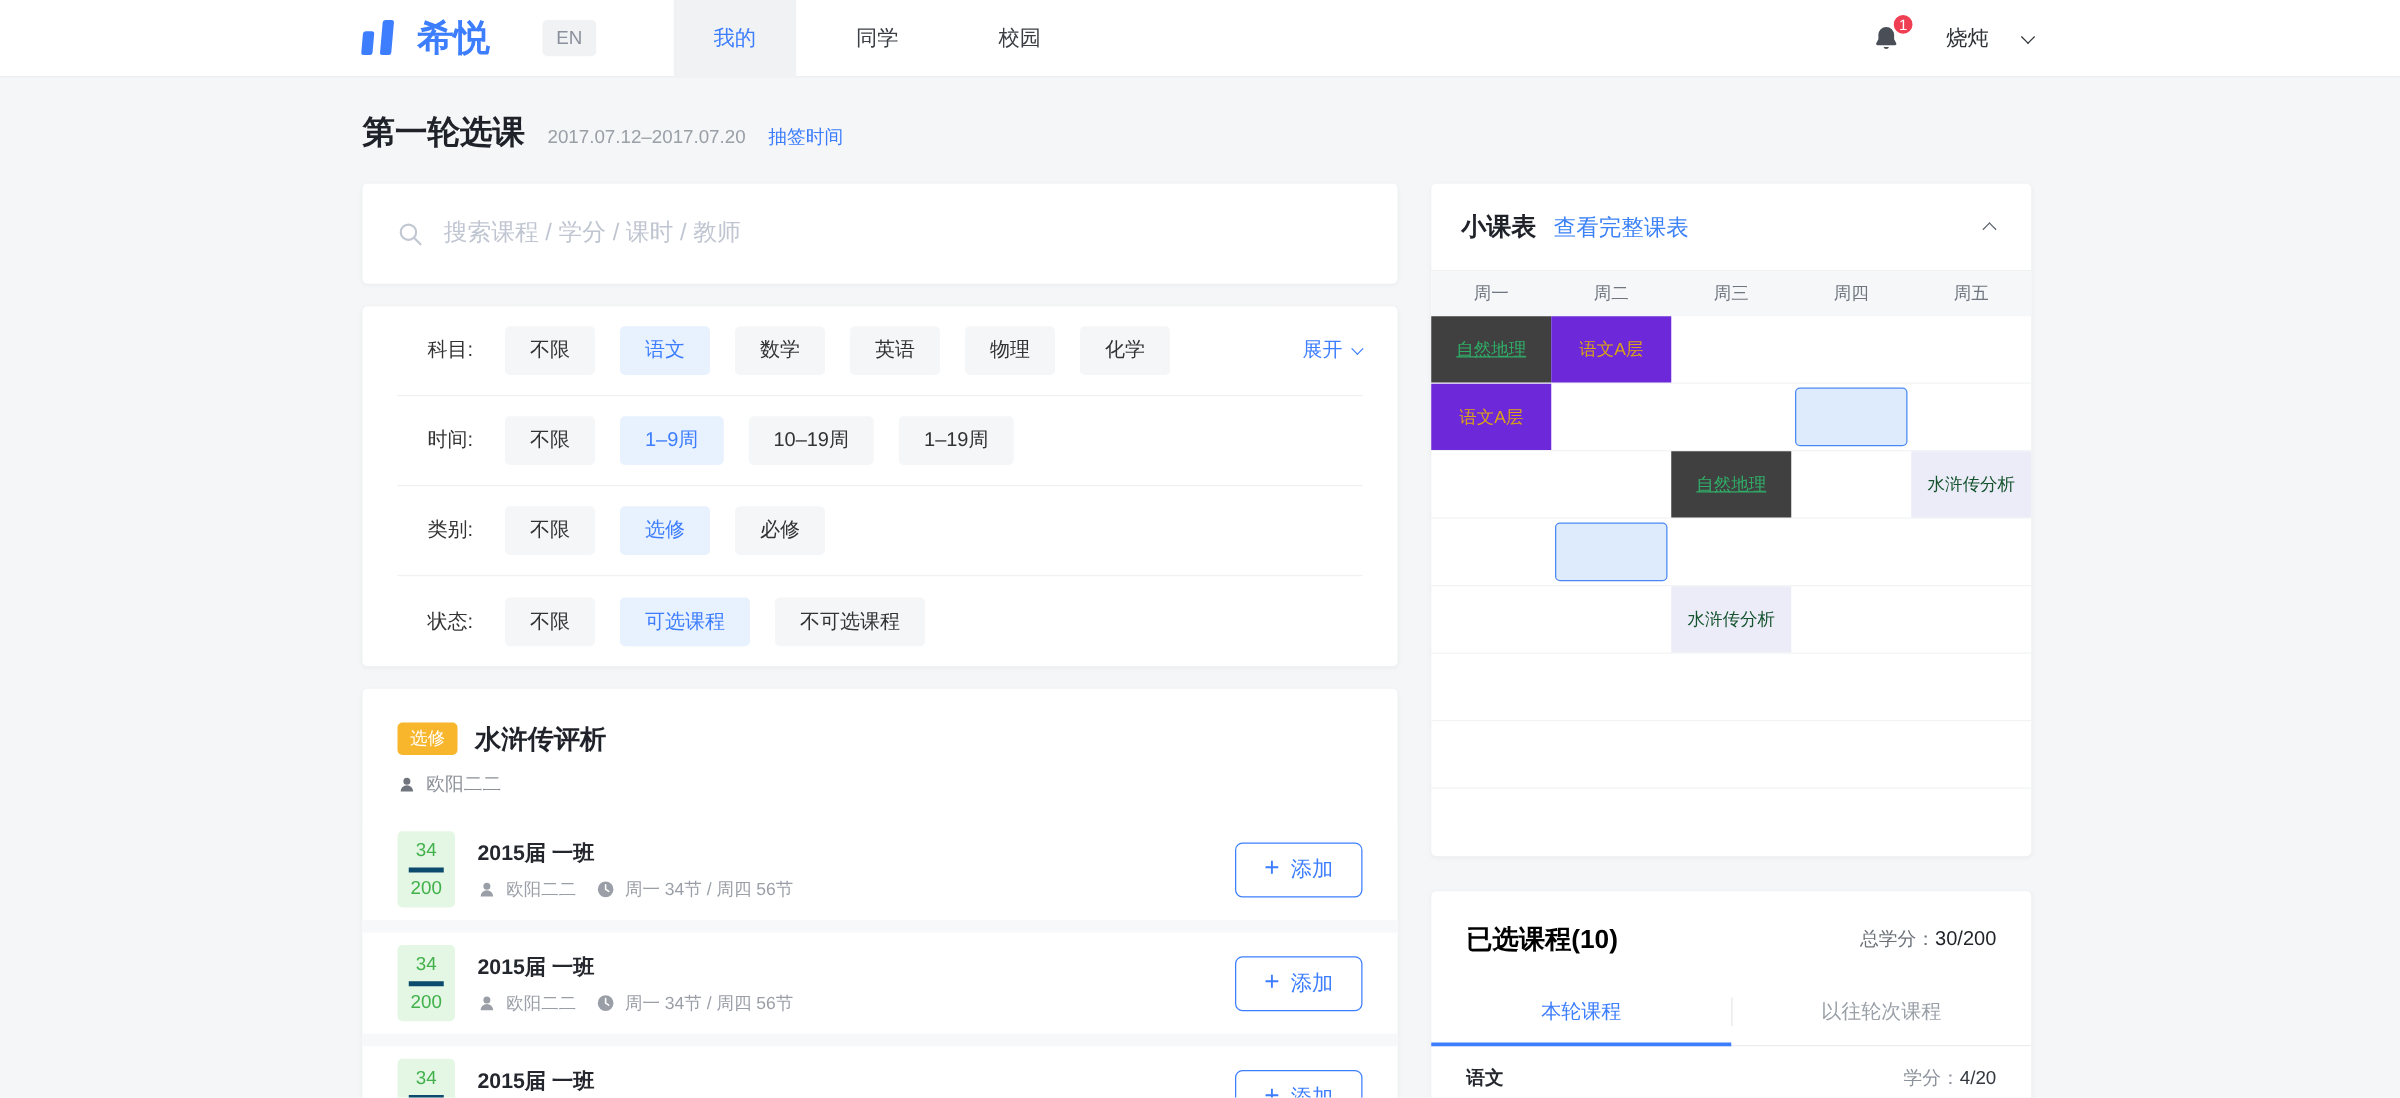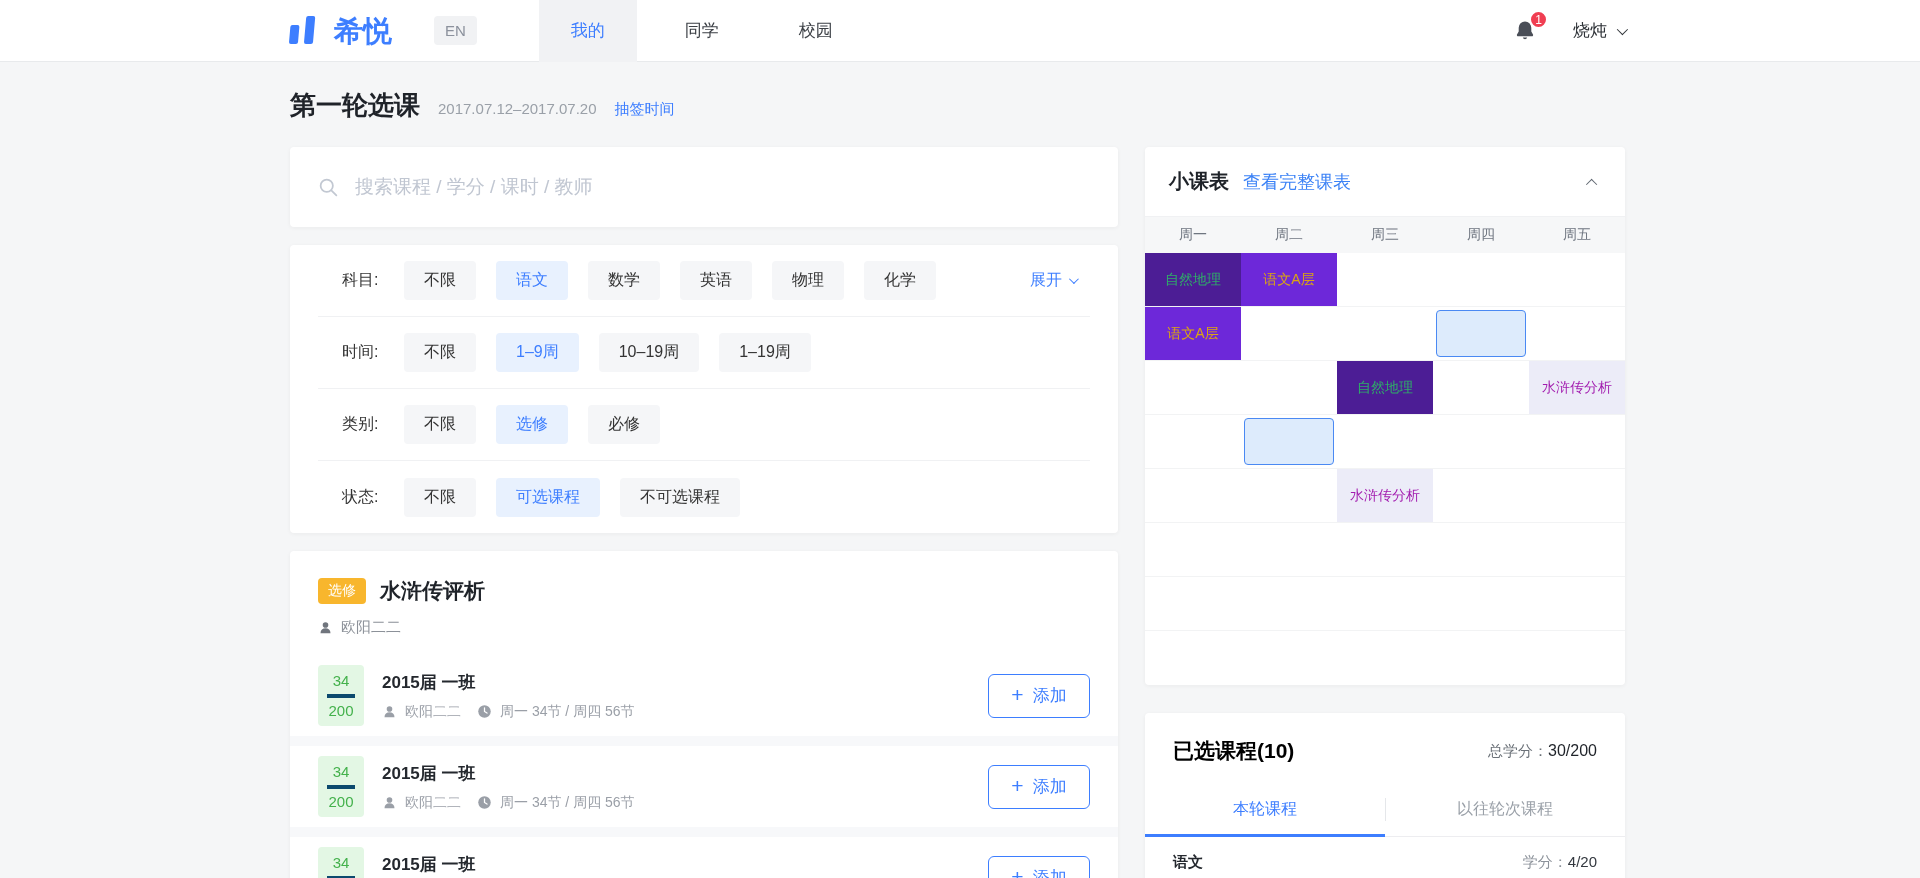--- a/index.html
+++ b/index.html
@@ -23,21 +23,21 @@
   .top-tab { width:98px; text-align:center; line-height:62px; font-size:17px; color:#3b3f45; cursor:pointer; margin-right:16px; }
   .top-tab.active { background:#f1f2f4; color:#3d7eff; }
   .topbar-right { margin-left:auto; display:flex; align-items:center; gap:36px; }
   .bell-wrap { position:relative; cursor:pointer; width:24px; height:24px; }
   .bell-wrap svg { width:24px; height:24px; }
   .notif-badge {
     position:absolute; top:-9px; right:-11px; background:#f03e52; color:#fff;
     font-size:12px; min-width:19px; height:19px; border-radius:10px; line-height:16px;
     text-align:center; border:2px solid #fff; padding:0 3px;
   }
-  .user { font-size:17px; color:#2f3338; display:flex; align-items:center; gap:10px; cursor:pointer; }
+  .user { font-size:17px; color:#2f3338; display:flex; align-items:center; gap:26px; cursor:pointer; }
   .chev { display:inline-block; border:solid currentColor; border-width:0 1.5px 1.5px 0; padding:3.5px; }
   .chev.down { transform:rotate(45deg) translateY(-2px); }
   .chev.up   { transform:rotate(-135deg) translateY(-2px); }
   
   .page-title-row { margin:26px 0 0 290px; display:flex; align-items:baseline; gap:18px; }
   .page-title { font-size:26px; font-weight:700; color:#1f2329; }
   .date-range { color:#9aa0a8; font-size:15px; }
   .draw-link { color:#3d7eff; font-size:15px; cursor:pointer; text-decoration:none; }
   
   .content { display:flex; margin:24px 0 0 290px; gap:27px; align-items:flex-start; }
@@ -50,21 +50,21 @@
   .search-input { border:none; outline:none; flex:1; font-size:19px; color:#333; font-family:inherit; }
   .search-input::placeholder { color:#c0c6d1; }
   
   .filter-card { margin-top:18px; padding:0 28px; }
   .filter-row { display:flex; align-items:center; min-height:72px; border-bottom:1px solid #f0f1f3; position:relative; }
   .filter-row:last-child { border-bottom:none; }
   .filter-label { font-size:16px; color:#333; width:62px; flex:none;margin-left:24px; }
   .chips { display:flex; gap:20px; flex-wrap:wrap; }
   .chip { background:#f5f6f8; color:#333; font-size:16px; padding:9px 20px; border-radius:4px; cursor:pointer; }
   .chip.active { background:#e8f1fe; color:#3d7eff; }
-  .expand-link { position:absolute; right:14px; color:#3d7eff; font-size:16px; display:flex; align-items:center; gap:7px; cursor:pointer; }
+  .expand-link { position:absolute; right:2px; color:#3d7eff; font-size:16px; display:flex; align-items:center; gap:7px; cursor:pointer; }
   .expand-link .chev { padding:3px; }
   
   .course-card { margin-top:18px; overflow:hidden; }
   .course-head { padding:26px 28px 18px; }
   .course-title-row { display:flex; align-items:center; gap:14px; }
   .type-badge { background:#f8b62d; color:#fff; font-size:14px; padding:4px 10px; border-radius:4px; }
   .course-title { font-size:21px; font-weight:700; color:#1f2329; }
   .course-teacher { margin-top:13px; display:flex; align-items:center; gap:8px; color:#8c9199; font-size:15px; }
   .icon-person, .icon-clock { width:15px; height:15px; flex:none; }
   .class-row { display:flex; align-items:center; padding:10px 28px; background:#fff; }
@@ -81,23 +81,23 @@
   
   .tt-head { height:70px; display:flex; align-items:center; padding:0 24px; border-bottom:1px solid #f0f1f3; }
   .tt-title { font-size:20px; font-weight:700; color:#1f2329; }
   .tt-link { margin-left:14px; color:#3b82f6; font-size:18px; cursor:pointer; text-decoration:none; }
   .tt-collapse { margin-left:auto; color:#5f6670; cursor:pointer; padding:4px; }
   .tt-days { display:flex; background:#f6f7f8; height:36px; align-items:center; }
   .tt-day { width:96px; text-align:center; color:#6f7680; font-size:14px; }
   .tt-row { display:flex; height:54px; border-bottom:1px solid #f2f3f4; }
   .tt-row:last-child { border-bottom:none; }
   .tt-cell { width:96px; display:flex; align-items:center; justify-content:center; font-size:14px; }
-  .tt-cell.green  { background:#4c1d95; color:#2fae68; }
+  .tt-cell.green  { background:#404040; color:#2fae68;text-decoration:underline; }
   .tt-cell.yellow { background:#6d28d9; color:#dca512; }
-  .tt-cell.purple { background:#ececf8; color:#a21caf; }
+  .tt-cell.purple { background:#ececf8; color:#14532d; }
   .tt-cell .hl { width:90px; height:47px; background:#ddebfc; border:1px solid #4a89f3; border-radius:4px; }
   
   .selected-card { margin-top:28px; }
   .sel-head { display:flex; align-items:center; justify-content:space-between; padding:24px 28px 20px; }
   .sel-title { font-size:21px; font-weight:700; color:#000000; }
   .sel-credits { font-size:15px; color:#6b7178; }
   .sel-credits .val { color:#1f2329; font-size:16px; }
   .sel-tabs { display:flex; border-bottom:1px solid #ededf0;justify-content:flex-end; }
   .sel-tab { flex:1; text-align:center; padding:14px 0 16px; font-size:16px; color:#9aa0a8; cursor:pointer; position:relative; }
   .sel-tab.active { color:#3d7eff; }

